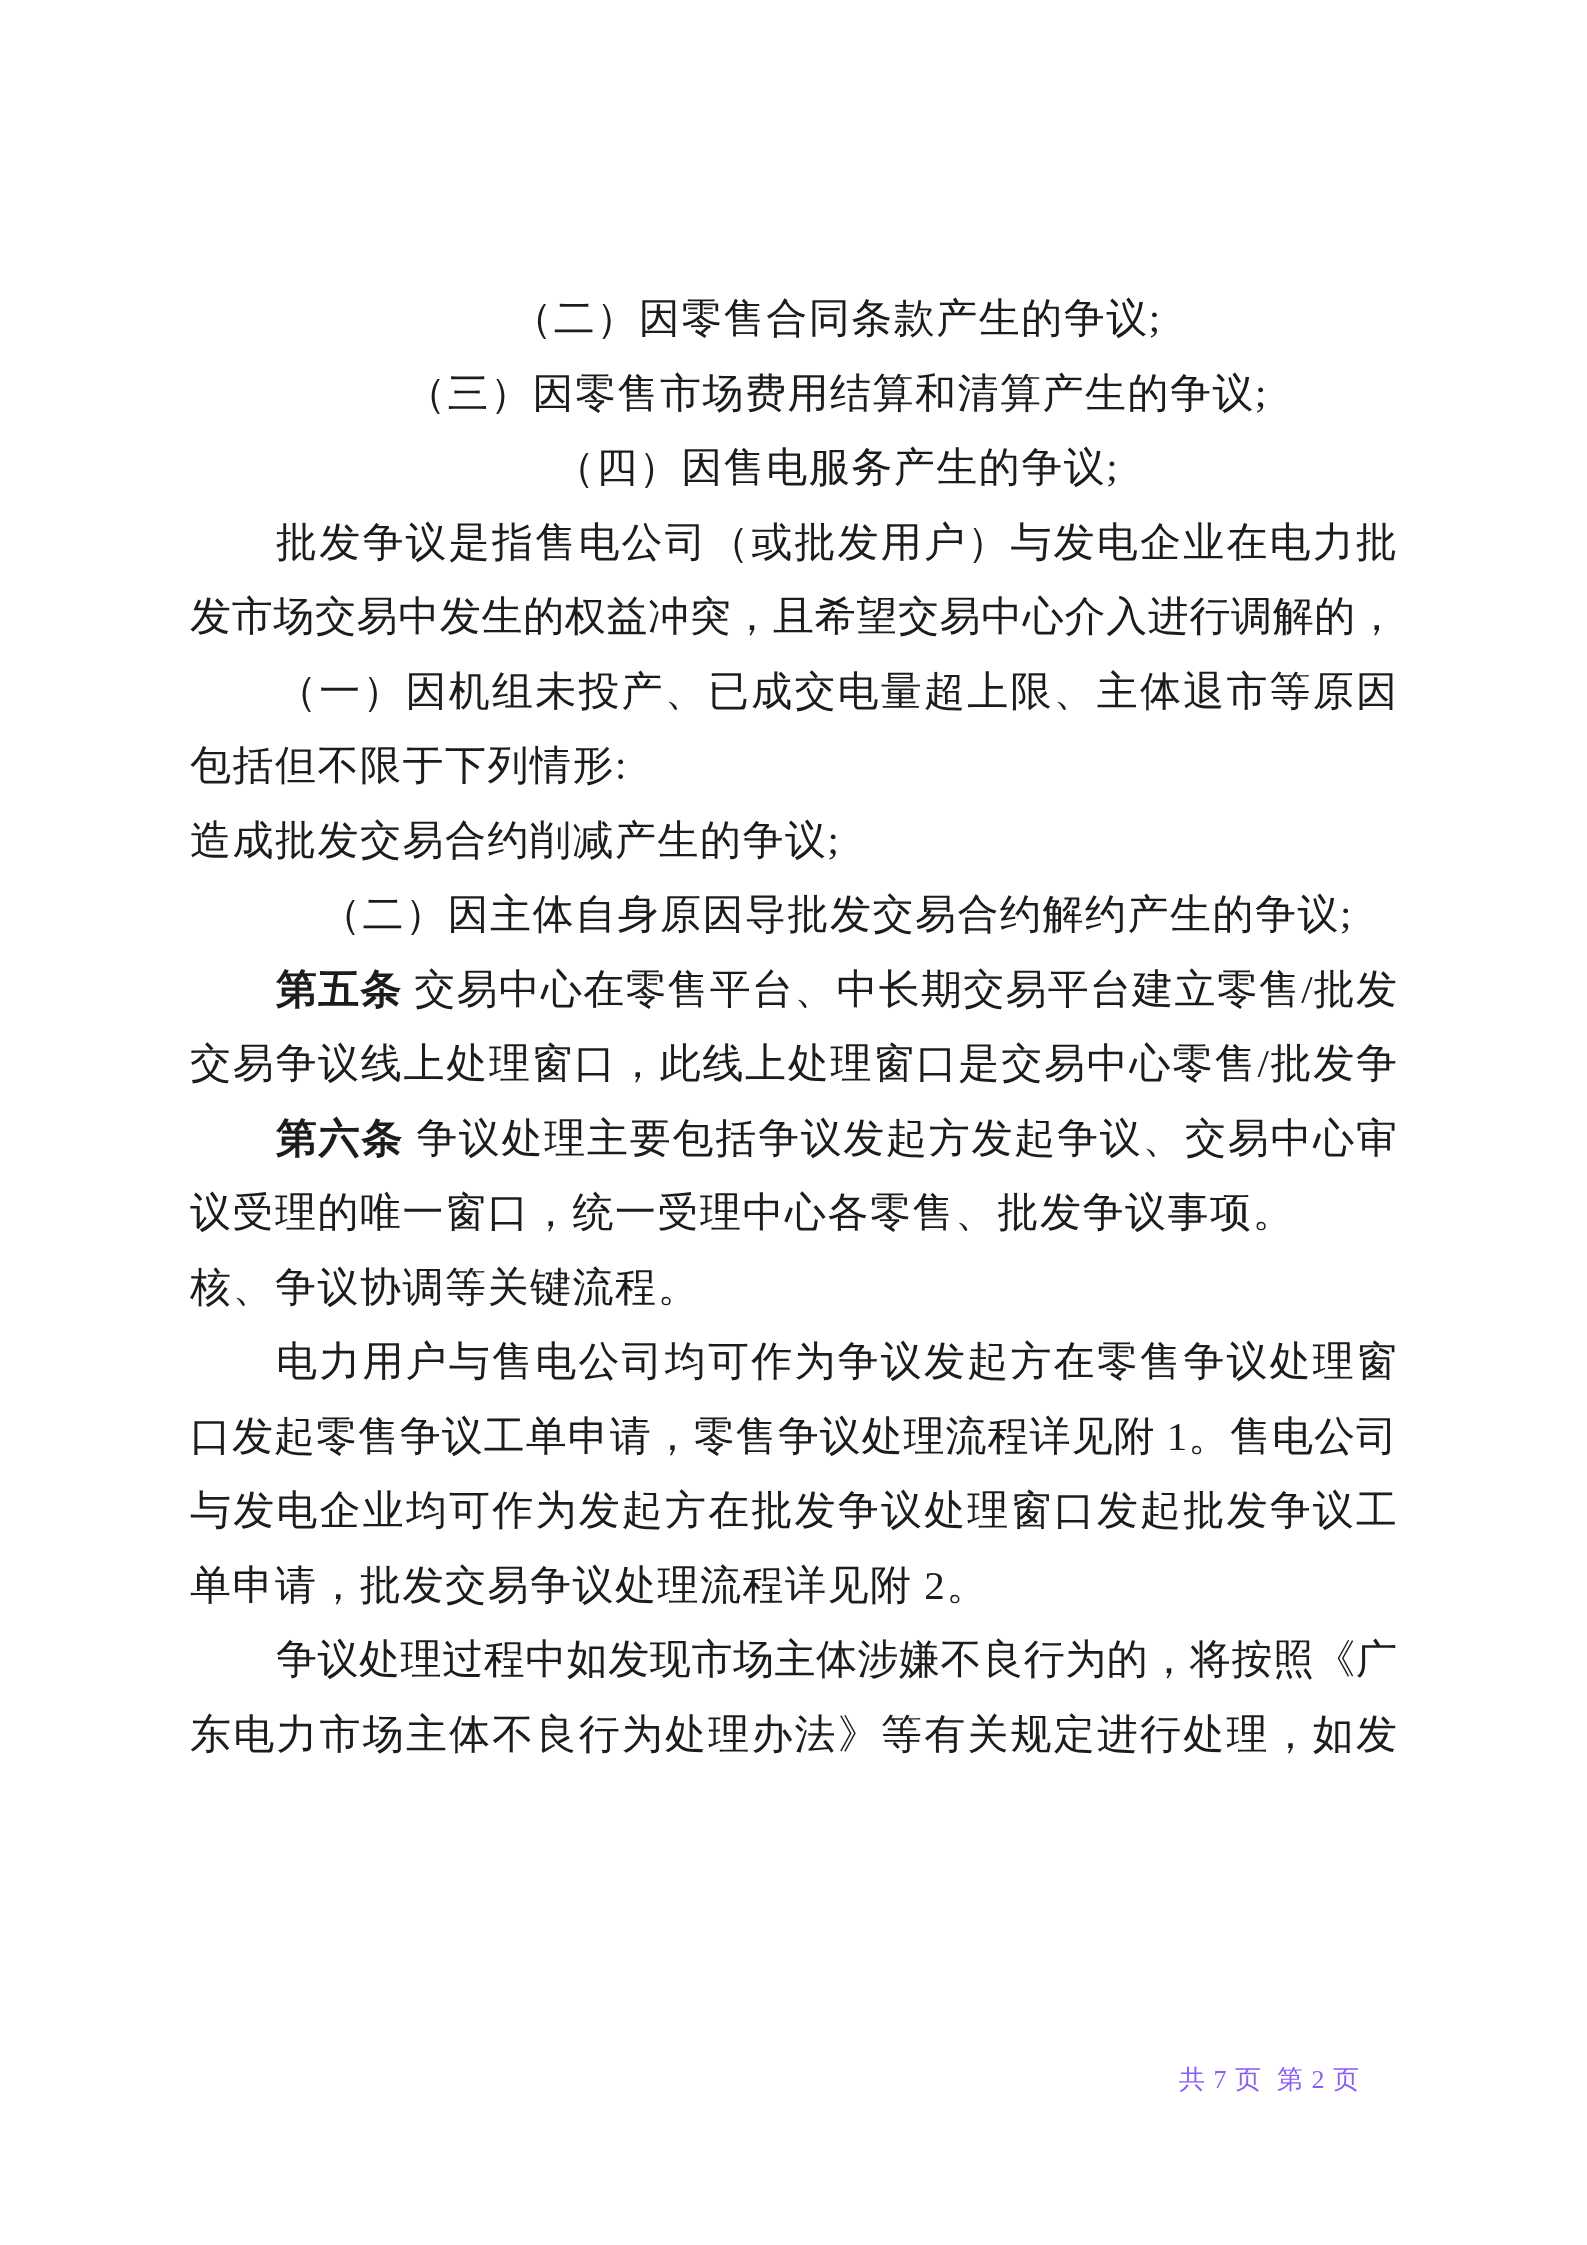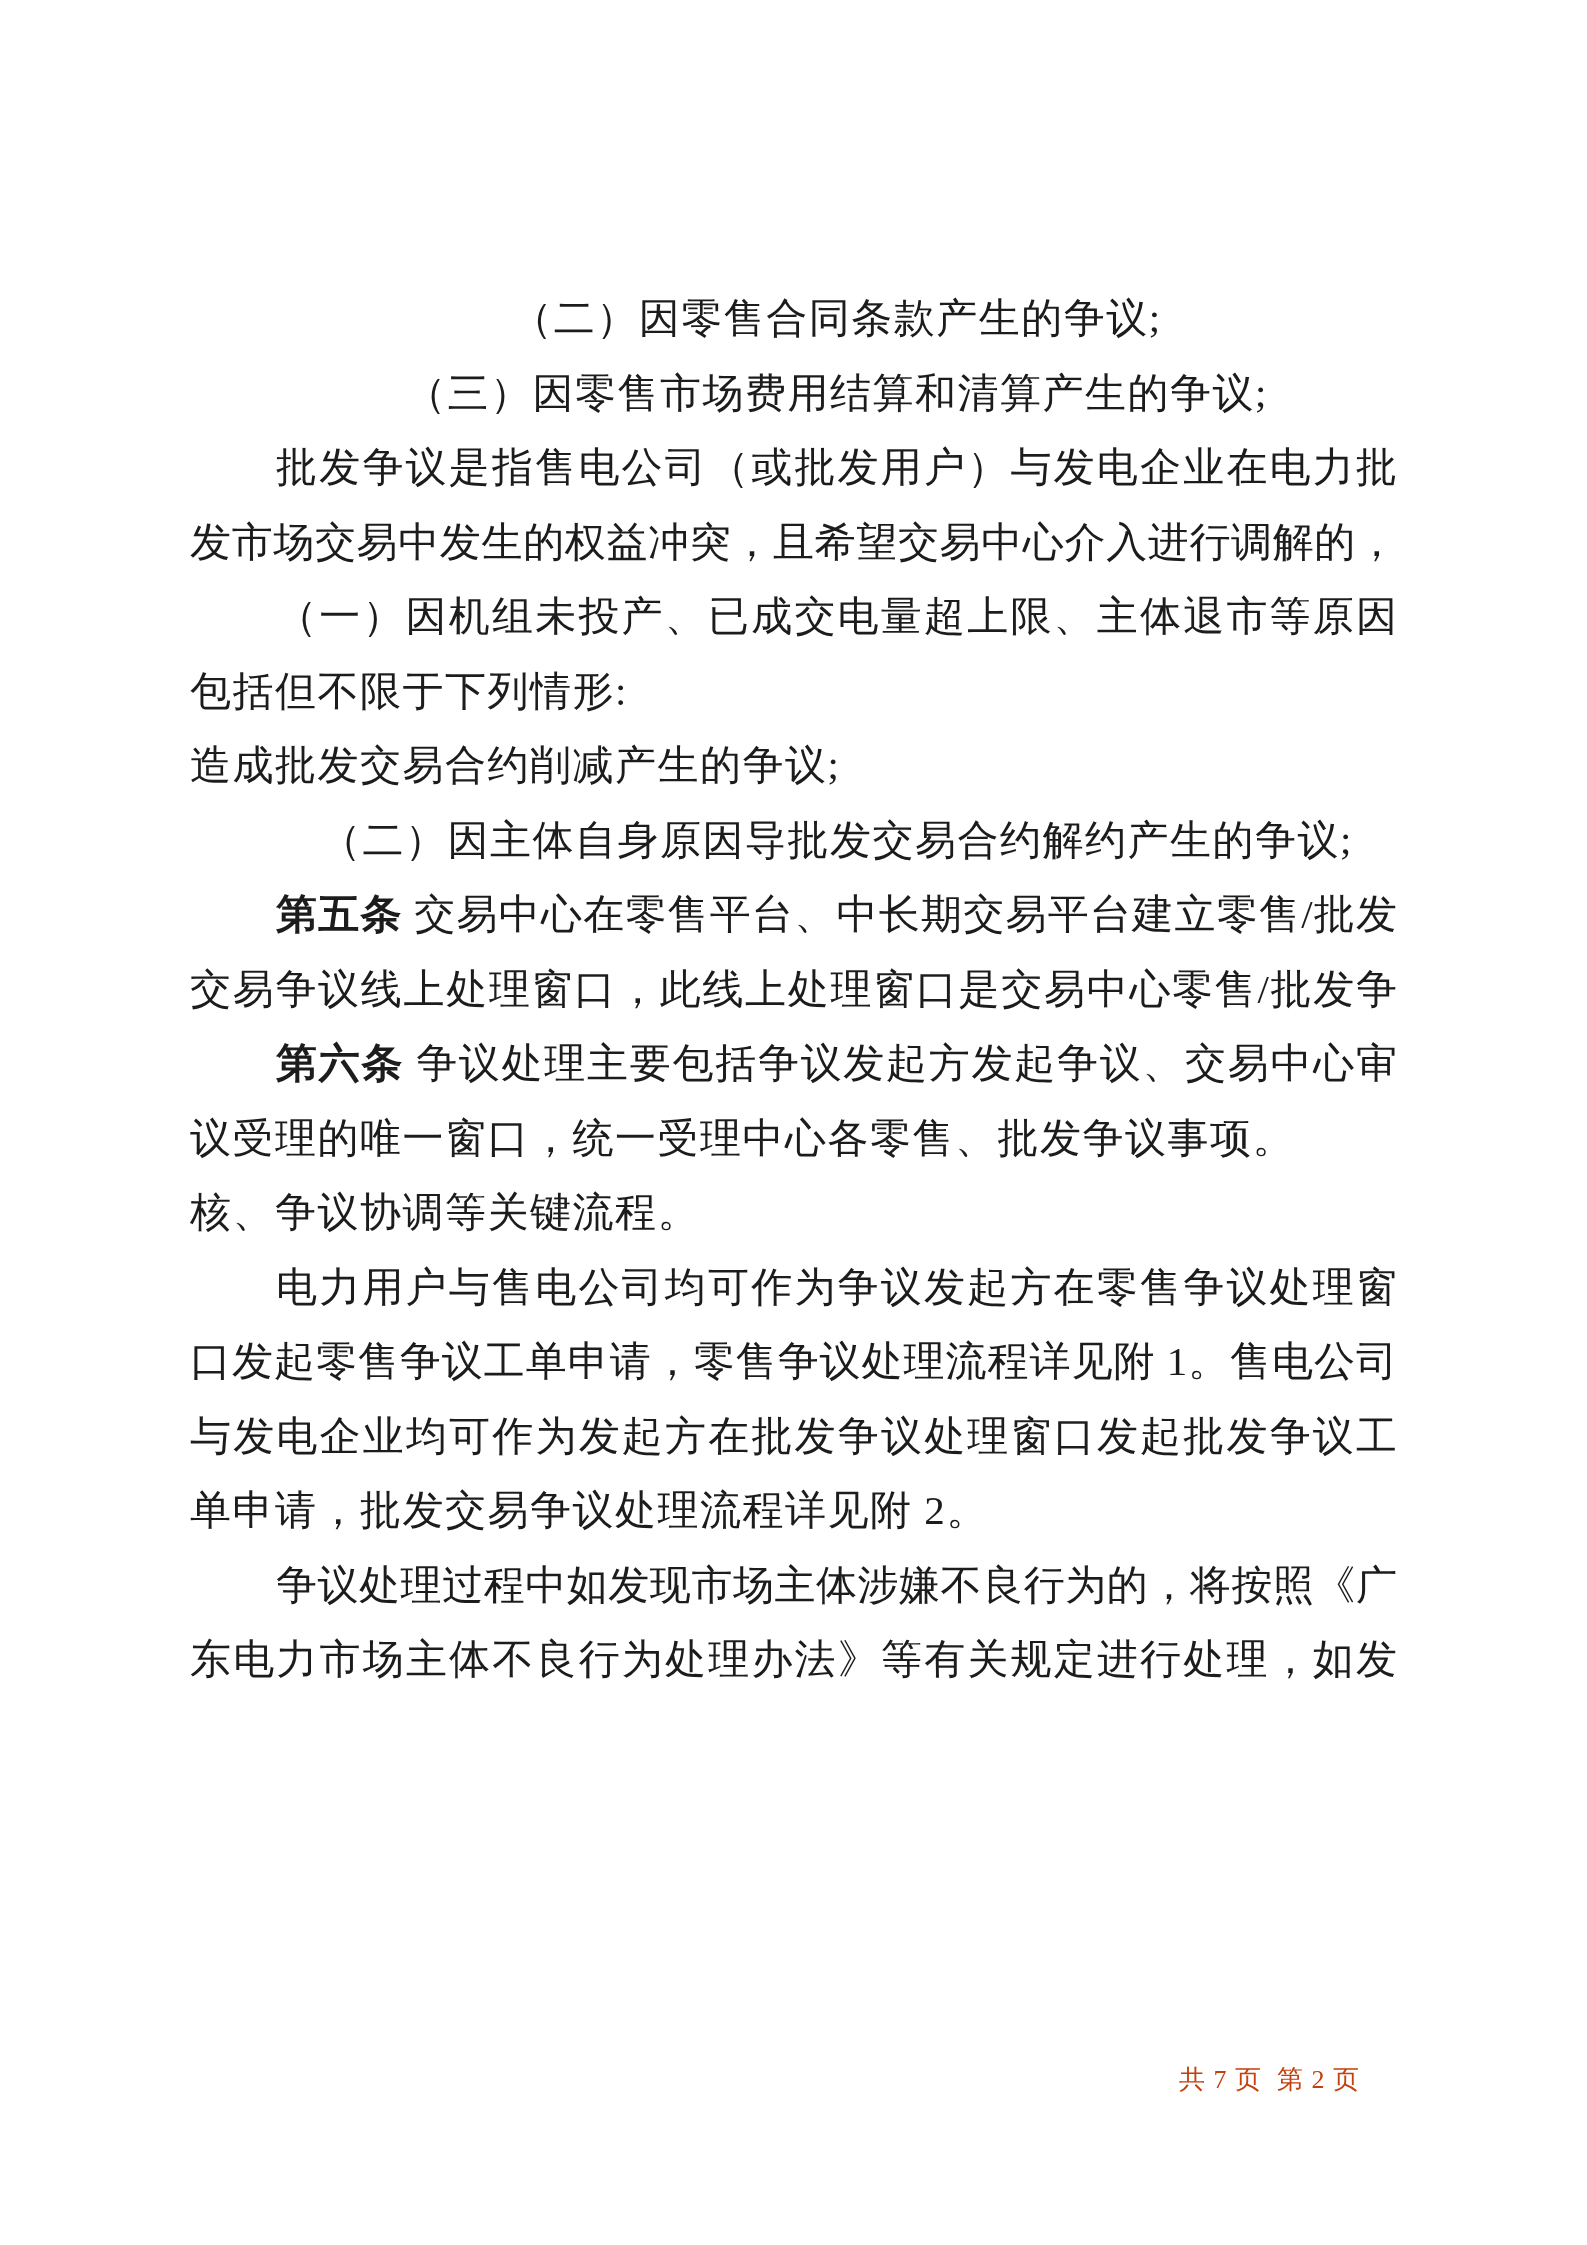--- a/index.html
+++ b/index.html
@@ -47,31 +47,32 @@
   .kw {
     font-weight: bold;
   }
   .footer {
     position: absolute;
     top: 2062px;
     right: 227px;
     font-size: 26px;
     letter-spacing: 1px;
     white-space: pre;
-    color: #c2410c;
+    color: #8b5cf6;
   }
 </style>
 </head>
 <body>
 
 <div class="page">
 
   <div class="body-text">
     <div class="line indent">（二）因零售合同条款产生的争议;</div>
     <div class="line indent">（三）因零售市场费用结算和清算产生的争议;</div>
+    <div class="line indent">（四）因售电服务产生的争议;</div>
     <div class="line indent full">批发争议是指售电公司（或批发用户）与发电企业在电力批</div>
     <div class="line full">发市场交易中发生的权益冲突，且希望交易中心介入进行调解的，</div>
     <div class="line indent full">（一）因机组未投产、已成交电量超上限、主体退市等原因</div>
     <div class="line">包括但不限于下列情形:</div>
     <div class="line">造成批发交易合约削减产生的争议;</div>
     <div class="line indent">（二）因主体自身原因导批发交易合约解约产生的争议;</div>
     <div class="line indent full">
       <span class="kw">第五条</span><span> 交易中心在零售平台、中长期交易平台建立零售/批发</span>
     </div>
     <div class="line full">交易争议线上处理窗口，此线上处理窗口是交易中心零售/批发争</div>

